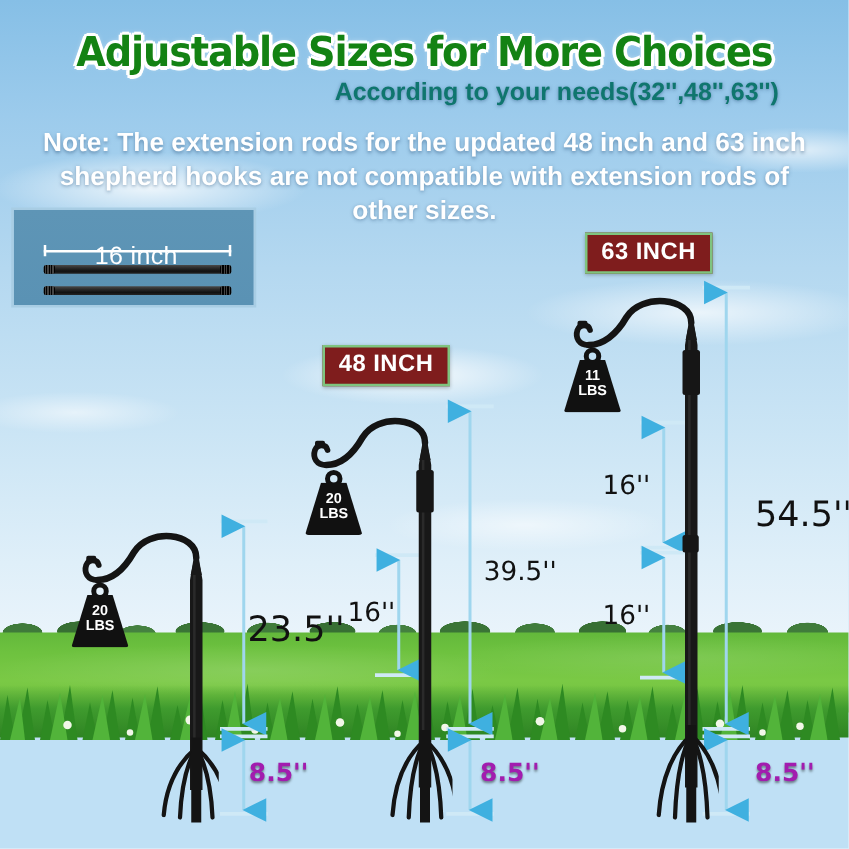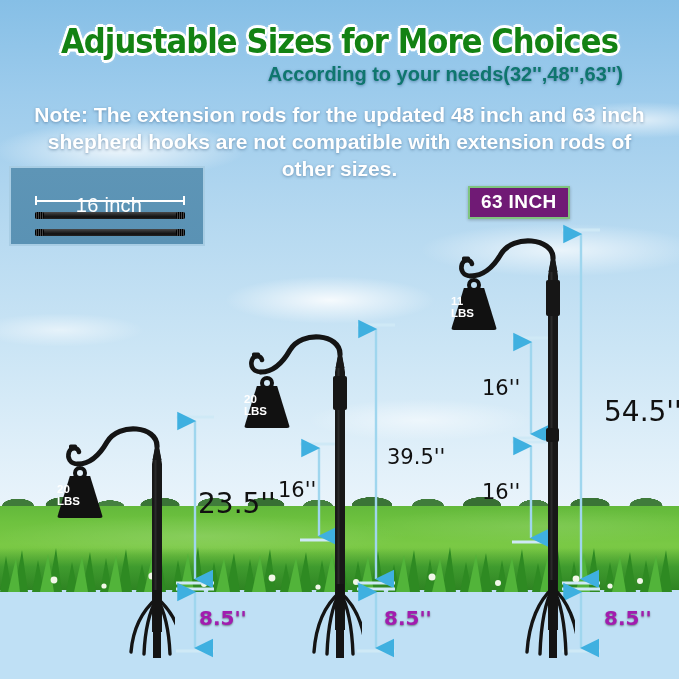--- a/index.html
+++ b/index.html
@@ -132,21 +132,21 @@
   }
   .rod .cap{
     position:absolute;top:0;width:9px;height:7px;
     background:repeating-linear-gradient(90deg,#000 0 1px,#444 1px 2px);
     border-radius:2px;
   }
 
   
   .sizebadge{
     position:absolute;
-    background:#701a75;
+    background:#7f1d1d;
     border:2px solid #7fc47f;
     color:#ffffff;
     font-size:19px;font-weight:bold;
     padding:3px 11px 4px 11px;
     letter-spacing:.4px;
     box-sizing:border-box;
     box-shadow:0 1px 3px rgba(0,0,0,.25);
     white-space:nowrap;
   }
 
@@ -156,21 +156,21 @@
     position:absolute;left:16px;top:0;width:14px;height:14px;
     border:4px solid #111;border-radius:50%;box-sizing:border-box;background:transparent;
   }
   .weight .body{
     position:absolute;left:0;top:10px;width:46px;height:42px;
     background:#111;
     clip-path:polygon(28% 0%, 72% 0%, 100% 100%, 0% 100%);
     border-radius:3px;
   }
   .weight .txt{
-    position:absolute;left:0;top:17px;width:46px;
+    position:absolute;left:0;top:17px;width:46px;text-align:center;
     color:#ffffff;font-size:11.5px;font-weight:bold;line-height:12px;
   }
 
   
   .meas{
     position:absolute;font-weight:normal;color:#1a1a1a;white-space:nowrap;
     font-family:"DejaVu Sans", sans-serif;
   }
   .meas.dark{color:#111;}
   .meas.white{color:#a21caf;text-shadow:0 1px 2px rgba(0,0,0,.45);}
@@ -407,20 +407,21 @@
     <rect x="106" y="196" width="13" height="14" rx="2" fill="#161616"></rect>
     <g stroke="#141414" stroke-width="3.4" fill="none" stroke-linecap="round">
       <path d="M113 356 C99 368, 89 390, 87 420"></path>
       <path d="M113 356 C105 370, 101 392, 100 422"></path>
       <path d="M113 356 C127 368, 137 390, 139 420"></path>
       <path d="M113 356 C121 370, 125 392, 126 422"></path>
     </g>
     <rect x="109" y="348" width="8" height="78" fill="#141414"></rect>
   </svg>
 
+  <div class="sizebadge" style="left:258px;top:276px;">48 INCH</div>
   <div class="sizebadge" style="left:468px;top:186px;">63 INCH</div>
 
   <div class="weight" style="left:57px;top:466px;">
     <div class="ring"></div>
     <div class="body"></div>
     <div class="txt">
       <span>20</span><br>
       <span>LBS</span>
     </div>
   </div>

